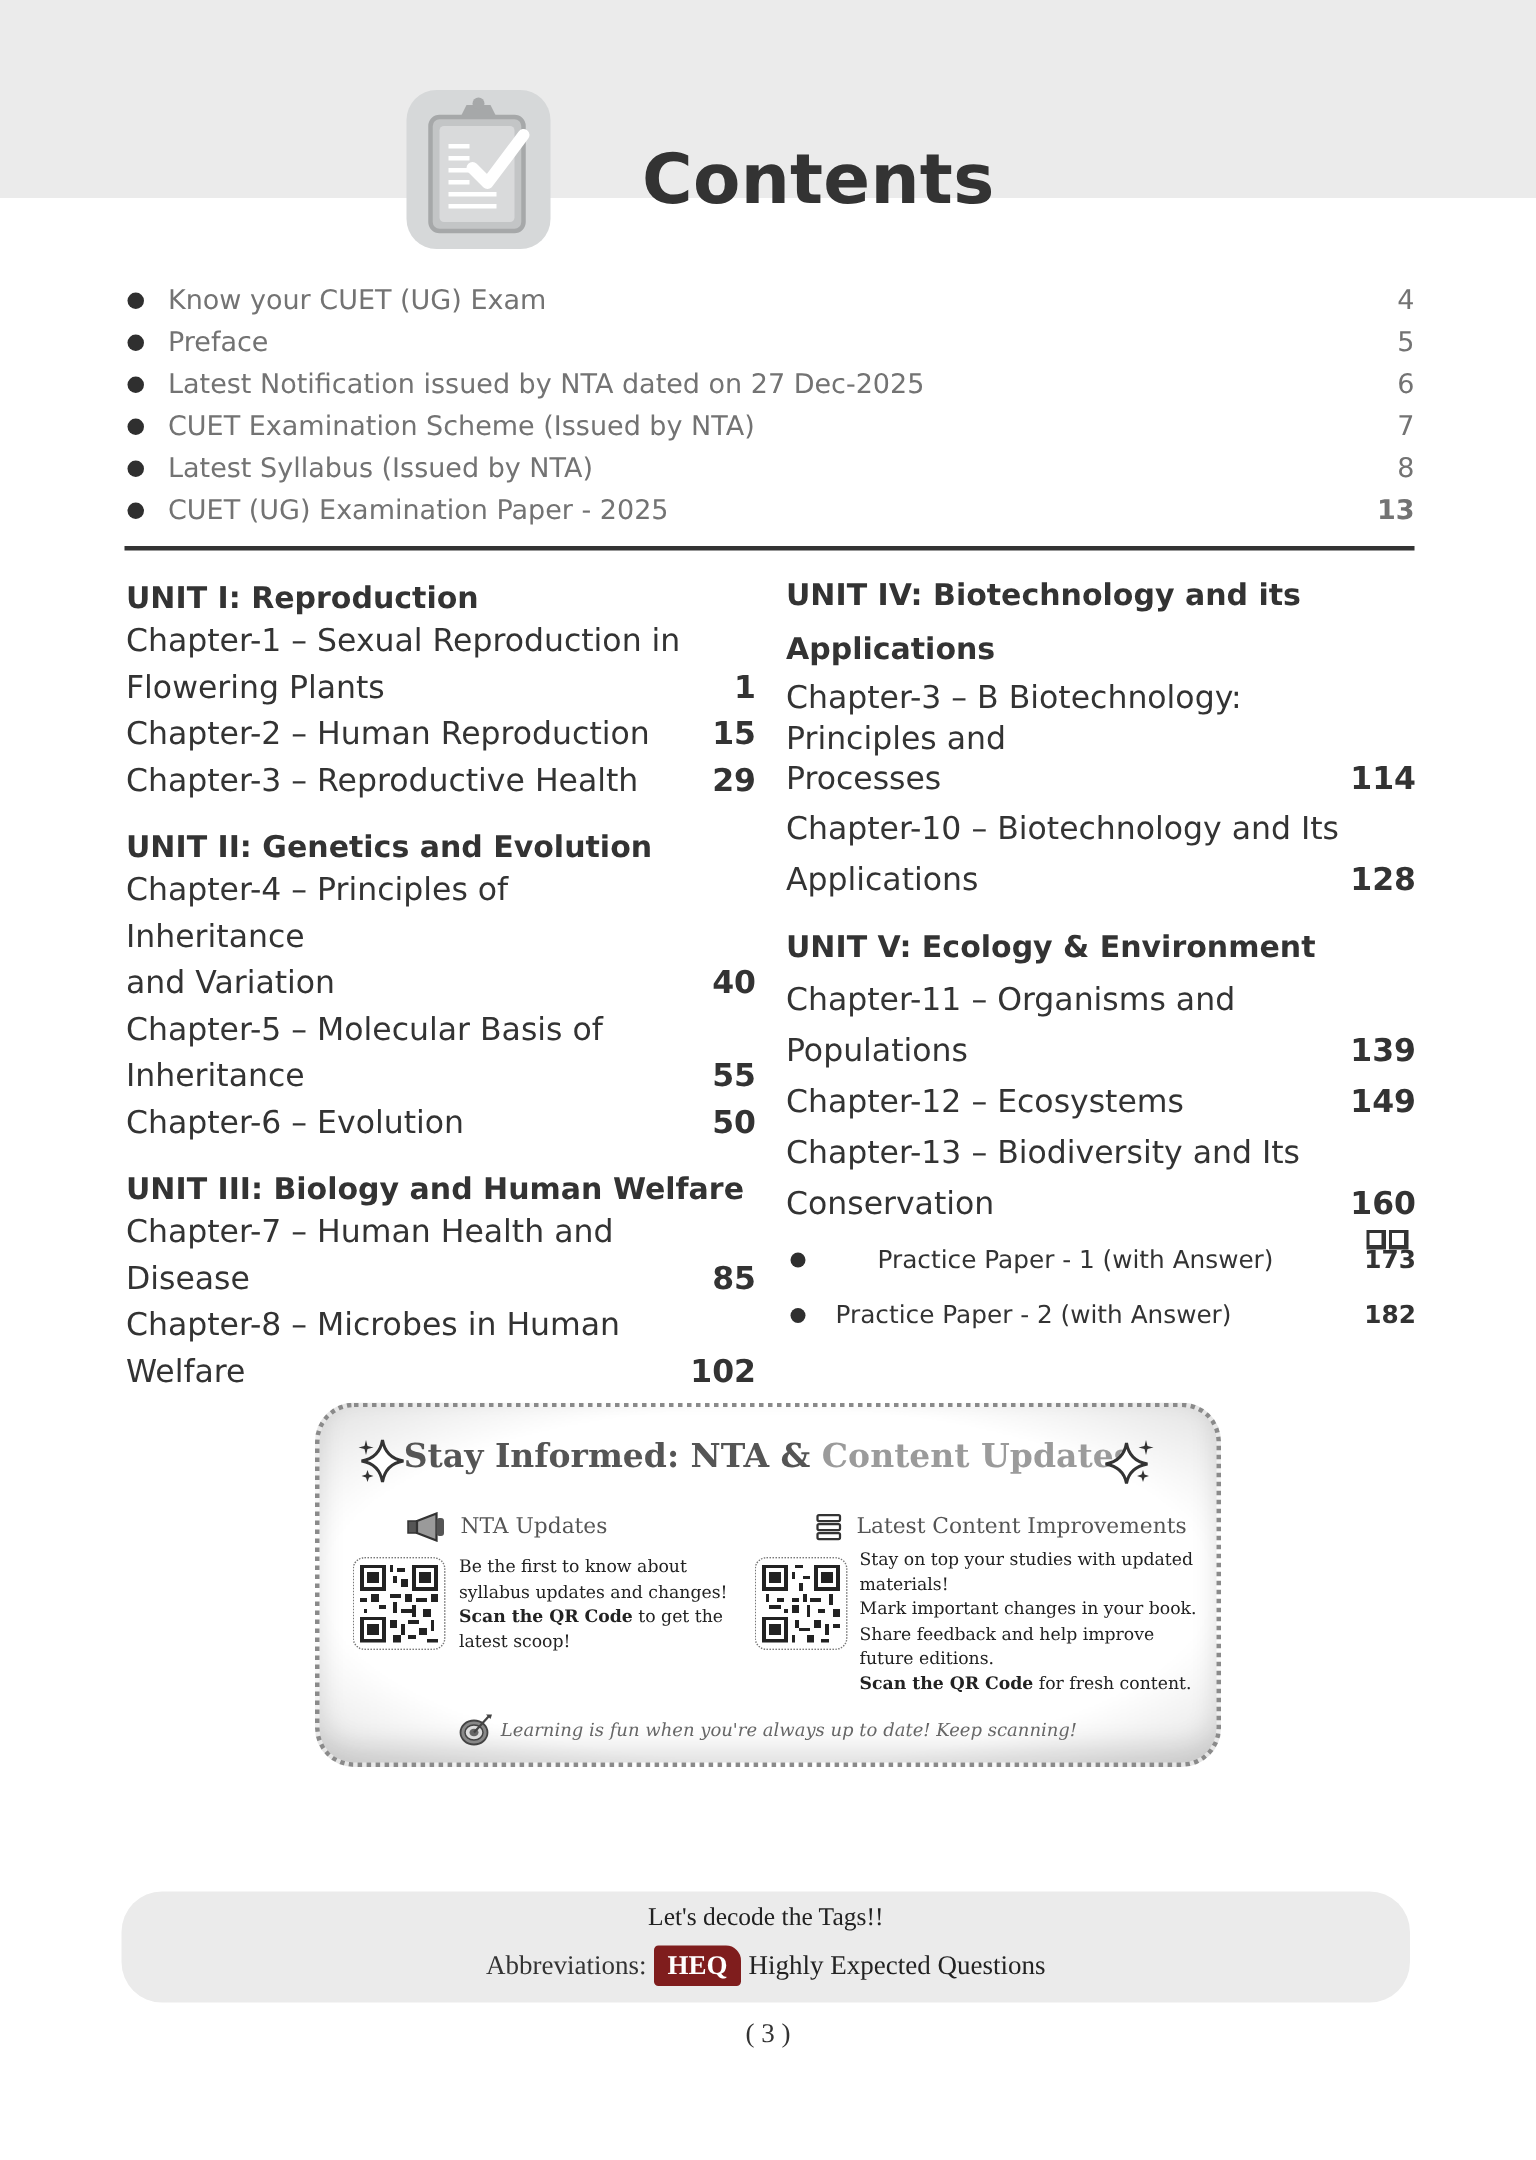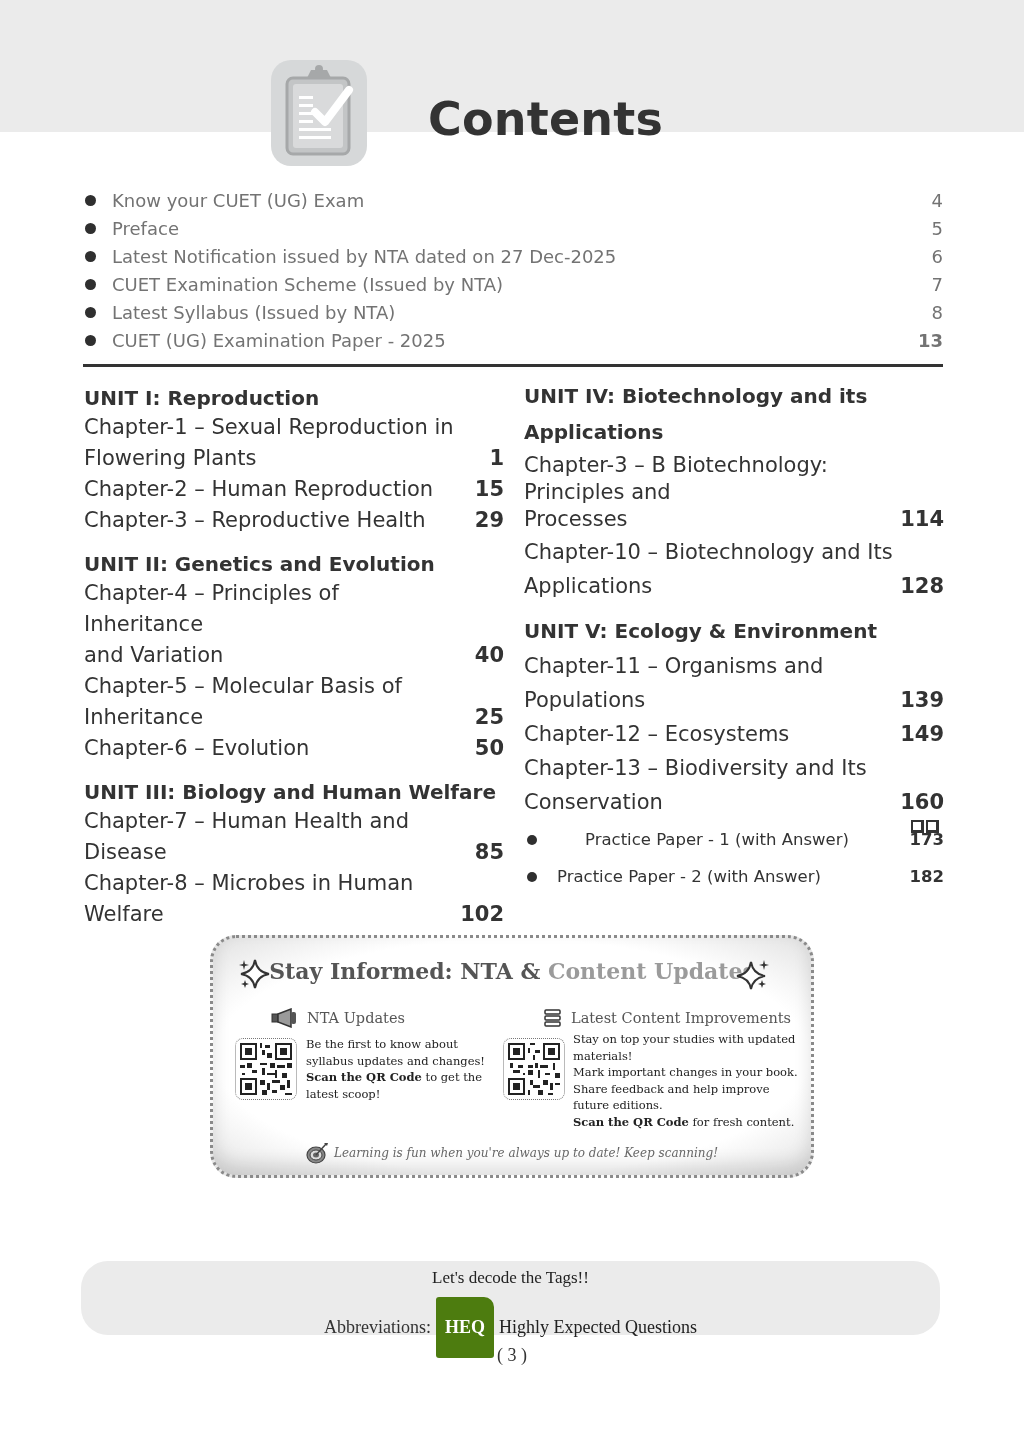--- a/index.html
+++ b/index.html
@@ -63,21 +63,21 @@
     .panel-text { position: absolute; font-family: "DejaVu Serif", serif; font-size: 11.5px; line-height: 16.5px; color: #222; }
     .panel-text.left { left: 93px; top: 98px; width: 190px; }
     .panel-text.right { left: 360px; top: 93px; width: 230px; }
     .panel-text b { font-weight: bold; }
     .tagline { position: absolute; left: 0; top: 204px; width: 100%; text-align: center; font-family: "DejaVu Serif", serif; font-style: italic; font-size: 12px; color: #666666; display: flex; justify-content: center; align-items: center; gap: 4px; }
 
     .tags-box { position: absolute; left: 81px; top: 1261px; width: 859px; height: 74px; background: #ebebeb; border-radius: 27px; }
     .tags-title { position: absolute; left: 0; top: 7px; width: 100%; text-align: center; font-family: "Liberation Serif", serif; font-size: 17px; color: #222; }
     .tags-row { position: absolute; left: 0; top: 36px; width: 100%; display: flex; justify-content: center; align-items: center; gap: 5px; font-family: "Liberation Serif", serif; font-size: 18px; color: #222; }
     .tags-row .abbr-label { color: #333; }
-    .heq-badge { background: #4d7c0f; color: #ffffff; font-weight: bold; padding: 20px 9px; border-radius: 3px 10px 3px 3px; font-size: 18px; }
+    .heq-badge { background: #7f1d1d; color: #ffffff; font-weight: bold; padding: 3px 9px; border-radius: 3px 10px 3px 3px; font-size: 18px; }
     .page-number { position: absolute; left: 0; top: 1345px; width: 1024px; text-align: center; font-family: "Liberation Serif", serif; font-size: 18px; color: #333; }
   </style>
 </head>
 <body>
 
 <div class="header-band"></div>
 <div class="header-icon">
   <svg viewBox="0 0 96 106">
     <rect x="16" y="18" width="62" height="76" rx="6" fill="#c3c5c6" stroke="#a6a8a9" stroke-width="3"></rect>
     <rect x="22" y="24" width="50" height="64" rx="3" fill="#d9dadb"></rect>
@@ -151,21 +151,21 @@
   <div class="unit-title">UNIT II: Genetics and Evolution</div>
   <div class="chapter">
     <div class="ch-text">
       <div class="line">Chapter-4 – Principles of Inheritance</div>
       <div class="line">and Variation</div>
     </div>
     <div class="ch-page line">40</div>
   </div>
   <div class="chapter">
     <div class="ch-text line">Chapter-5 – Molecular Basis of Inheritance</div>
-    <div class="ch-page line">25</div>
+    <div class="ch-page line">55</div>
   </div>
   <div class="chapter">
     <div class="ch-text line">Chapter-6 – Evolution</div>
     <div class="ch-page line">50</div>
   </div>
   <div class="unit-gap"></div>
 
   <div class="unit-title">UNIT III: Biology and Human Welfare</div>
   <div class="chapter">
     <div class="ch-text line">Chapter-7 – Human Health and Disease</div>

